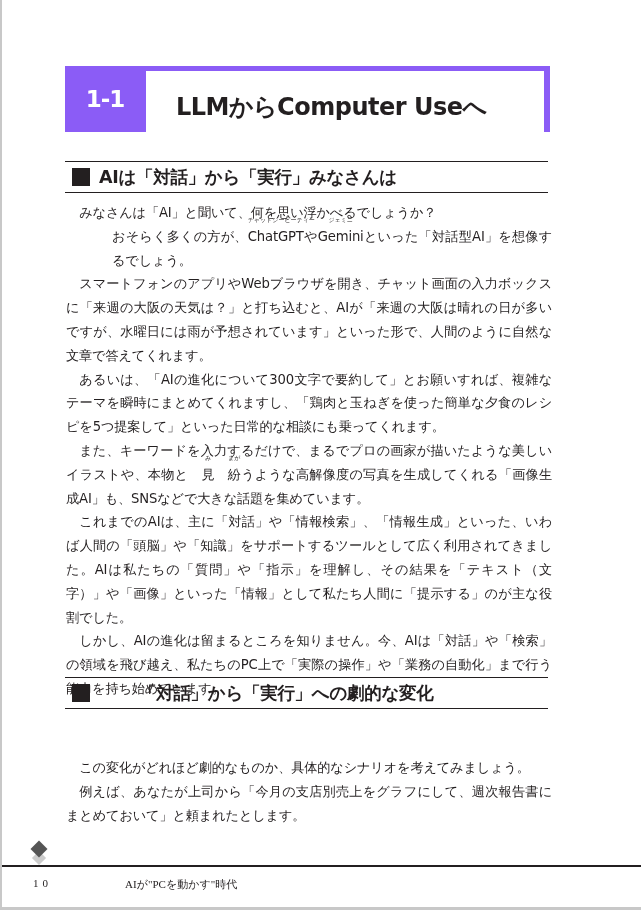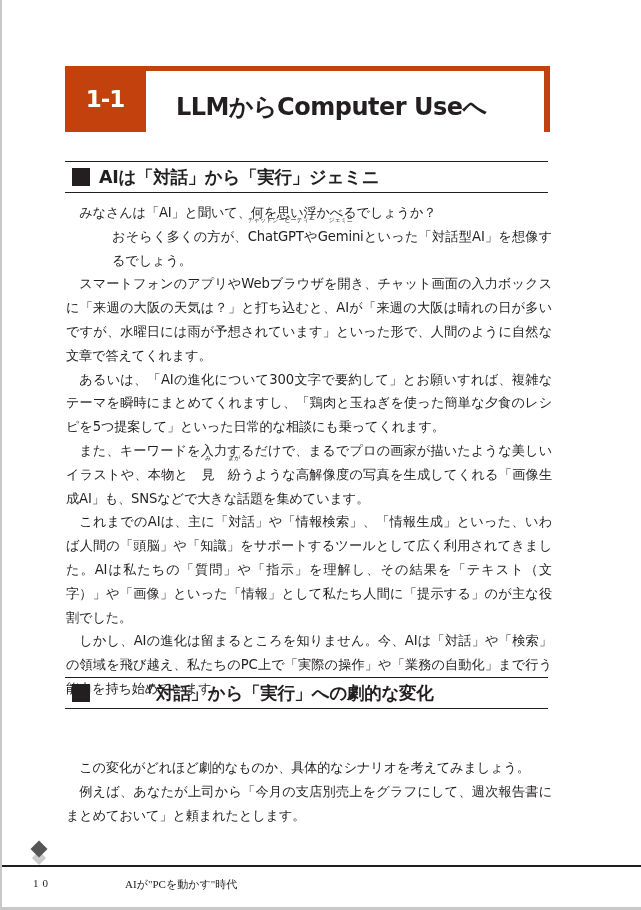--- a/index.html
+++ b/index.html
@@ -11,21 +11,21 @@
   }
   .page-edge-left {
     position: absolute; left: 0; top: 0; width: 2px; height: 910px; background: #c8c8c8;
   }
   .page-edge-bottom {
     position: absolute; left: 0; top: 907px; width: 641px; height: 3px; background: #c8c8c8;
   }
   
   .section-header {
     position: absolute; left: 65px; top: 66px; width: 485px; height: 66px;
-    background: #c2410c;
+    background: #8b5cf6;
   }
   .section-number {
     position: absolute; left: 0; top: 0; width: 80px; height: 66px;
     color: #ffffff; font-weight: bold; font-size: 23px;
     display: flex; align-items: center; justify-content: center;
     letter-spacing: -1px;
   }
   .section-title-box {
     position: absolute; left: 81px; top: 5px; width: 398px; height: 72px;
     background: #ffffff;
@@ -87,21 +87,21 @@
 
 <div class="section-header">
   <div class="section-number">1-1</div>
   <div class="section-title-box">
     <span class="section-title">LLMからComputer Useへ</span>
   </div>
 </div>
 
 <div class="subheading" style="top:161px;">
   <div class="square"></div>
-  <span class="text">AIは「対話」から「実行」ジェミニ</span>
+  <span class="text">AIは「対話」から「実行」みなさんは</span>
 </div>
 
 <div class="body" style="top:201px;">
   <p class="para">みなさんは「AI」と聞いて、何を思い浮かべるでしょうか？</p>
   <p class="para noindent"><span>おそらく多くの方が、</span><span class="ruby-wrap"><span class="rt">チャットジーピーティー</span><span>ChatGPT</span></span><span>や</span><span class="ruby-wrap"><span class="rt">ジェミニ</span><span>Gemini</span></span><span>といった「対話型AI」を想像するでしょう。</span></p>
   <p class="para">スマートフォンのアプリやWebブラウザを開き、チャット画面の入力ボックスに「来週の大阪の天気は？」と打ち込むと、AIが「来週の大阪は晴れの日が多いですが、水曜日には雨が予想されています」といった形で、人間のように自然な文章で答えてくれます。</p>
   <p class="para">あるいは、「AIの進化について300文字で要約して」とお願いすれば、複雑なテーマを瞬時にまとめてくれますし、「鶏肉と玉ねぎを使った簡単な夕食のレシピを5つ提案して」といった日常的な相談にも乗ってくれます。</p>
   <p class="para"><span>また、キーワードを入力するだけで、まるでプロの画家が描いたような美しいイラストや、本物と</span><span class="ruby-wrap"><span class="rt">み</span><span>見</span></span><span class="ruby-wrap"><span class="rt">まが</span><span>紛</span></span><span>うような高解像度の写真を生成してくれる「画像生成AI」も、SNSなどで大きな話題を集めています。</span></p>
   <p class="para">これまでのAIは、主に「対話」や「情報検索」、「情報生成」といった、いわば人間の「頭脳」や「知識」をサポートするツールとして広く利用されてきました。AIは私たちの「質問」や「指示」を理解し、その結果を「テキスト（文字）」や「画像」といった「情報」として私たち人間に「提示する」のが主な役割でした。</p>
   <p class="para">しかし、AIの進化は留まるところを知りません。今、AIは「対話」や「検索」の領域を飛び越え、私たちのPC上で「実際の操作」や「業務の自動化」まで行う能力を持ち始めています。</p>

